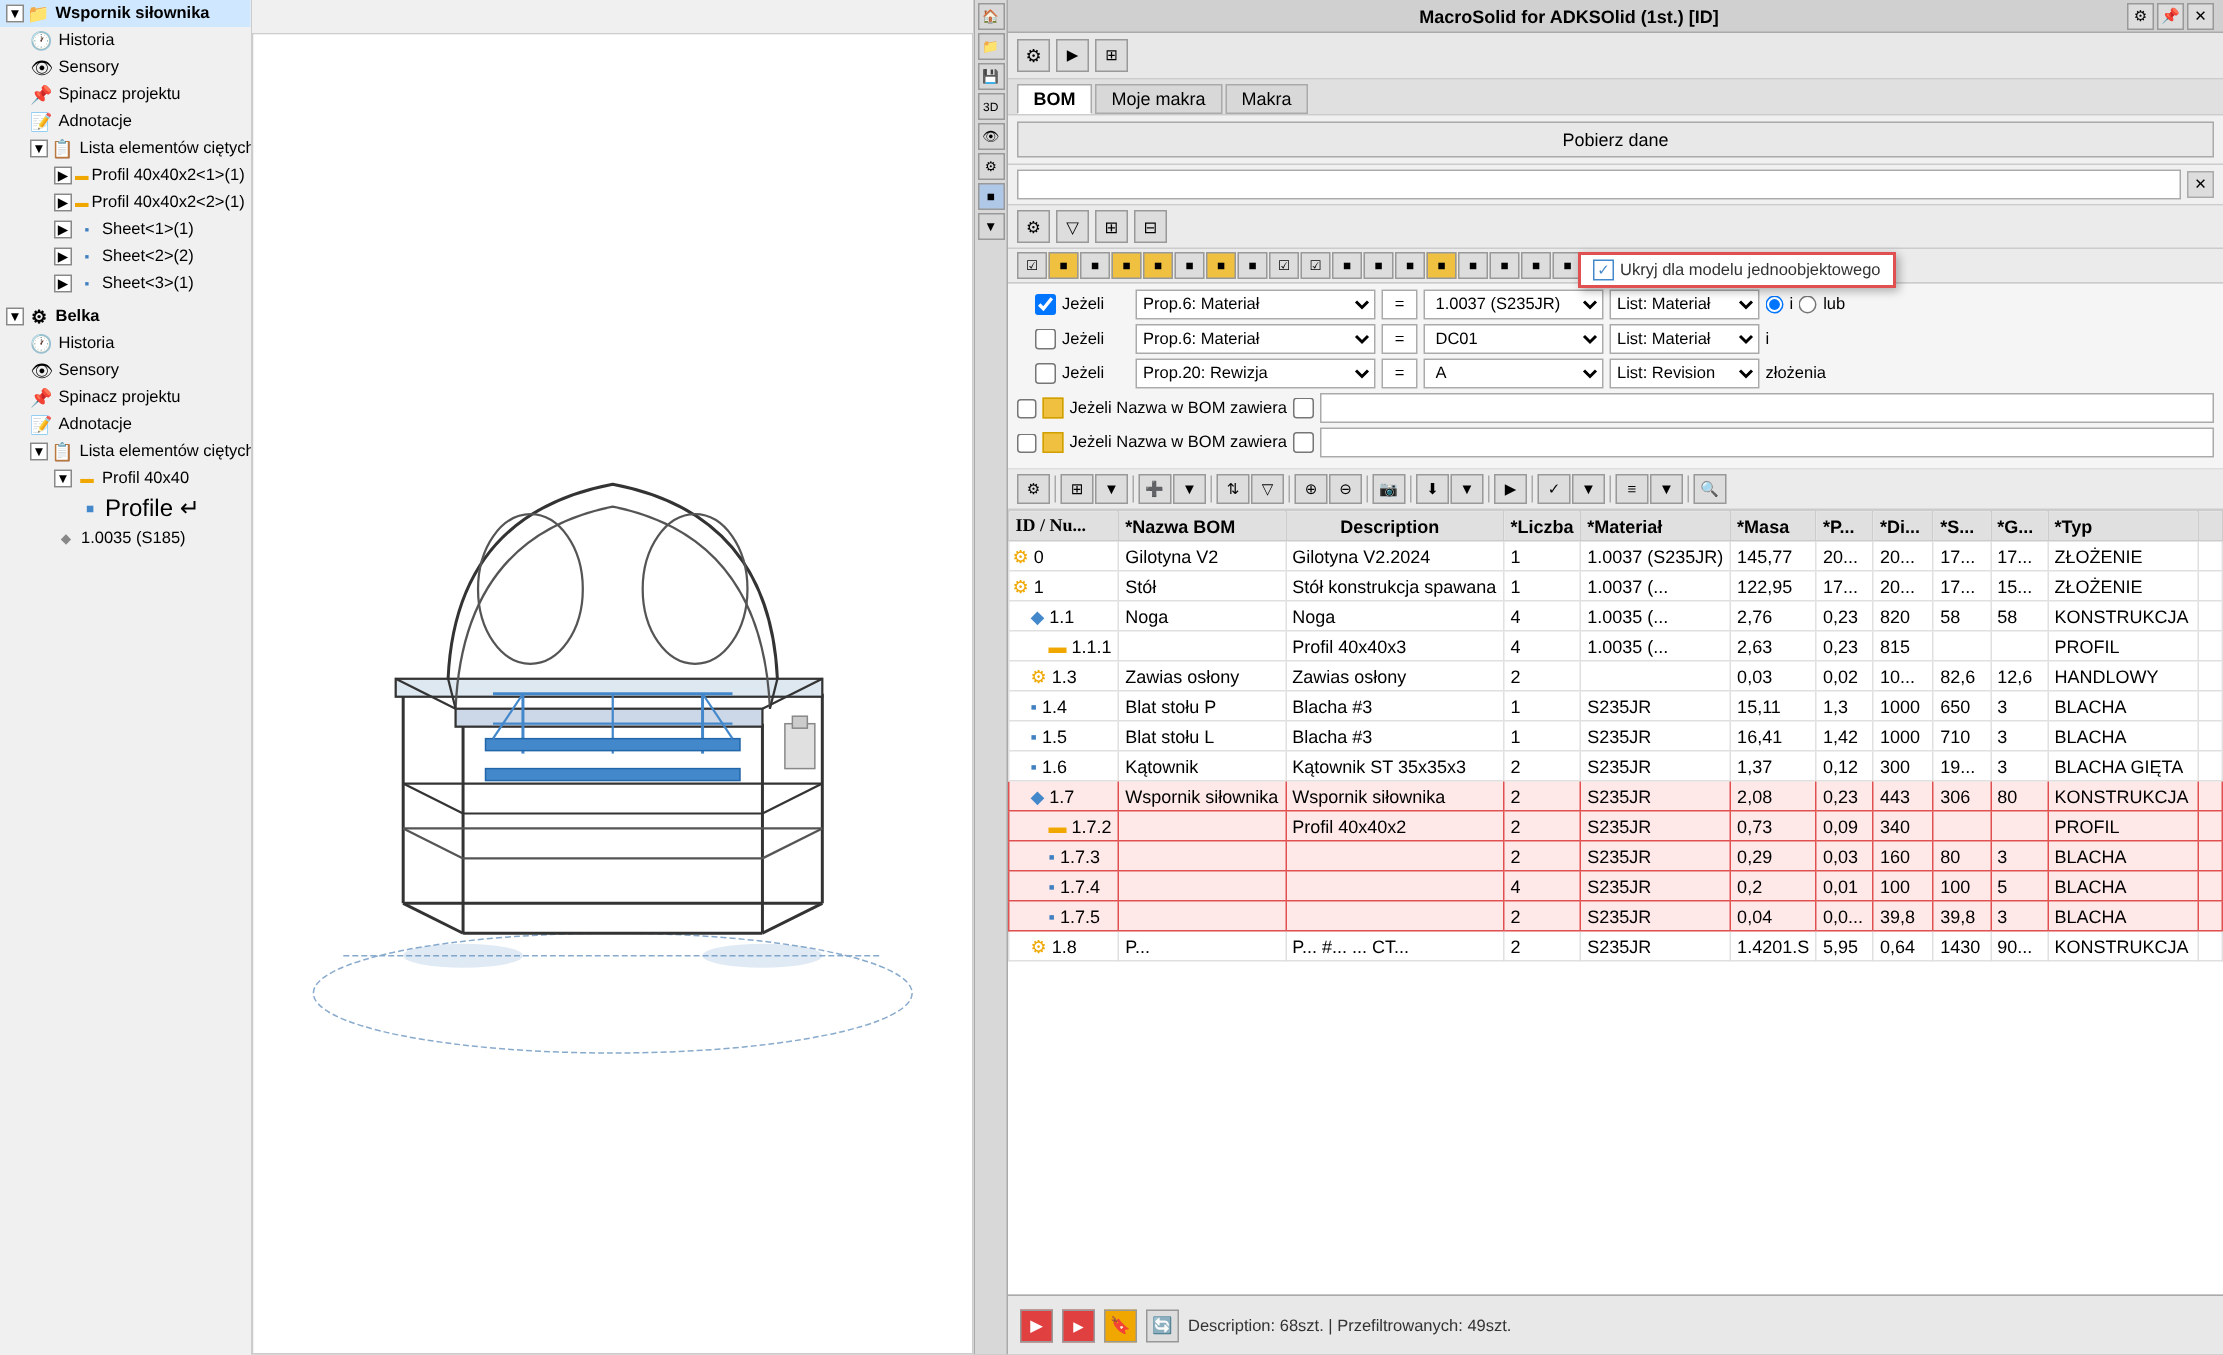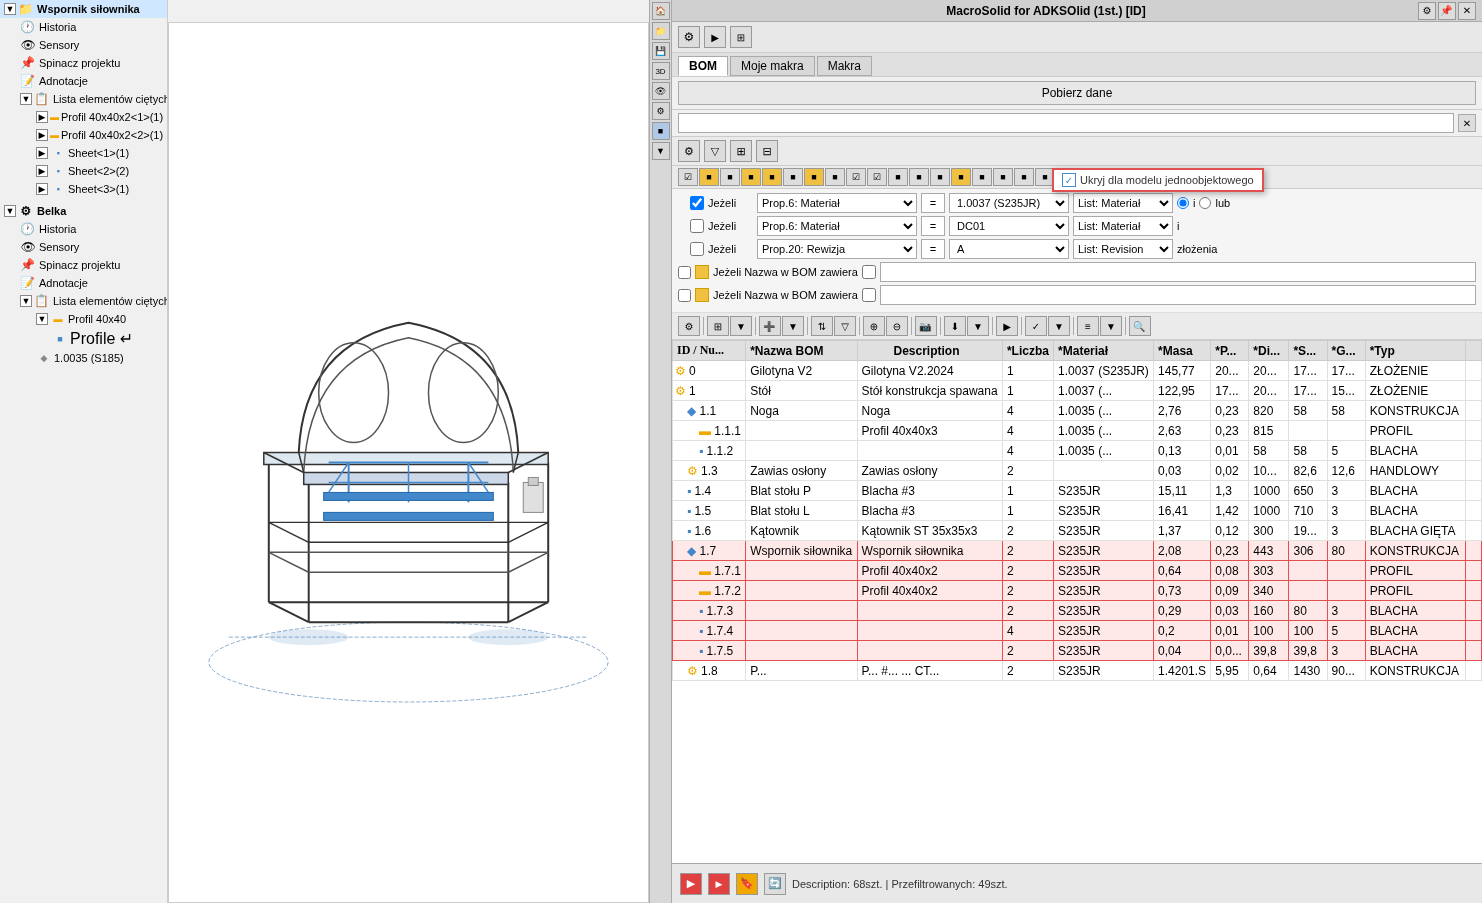--- a/index.html
+++ b/index.html
@@ -740,34 +740,20 @@
       <td>1.0035 (...</td>
       <td>2,63</td>
       <td>0,23</td>
       <td>815</td>
       <td></td>
       <td></td>
       <td>PROFIL</td>
       <td></td>
     </tr>
             <tr>
-      <td style="padding-left:26px;"><span style="color:#4080c0; font-size:12px;">▪</span> 1.1.2</td>
-      <td></td>
-      <td></td>
-      <td>4</td>
-      <td>1.0035 (...</td>
-      <td>0,13</td>
-      <td>0,01</td>
-      <td>58</td>
-      <td>58</td>
-      <td>5</td>
-      <td>BLACHA</td>
-      <td></td>
-    </tr>
-            <tr>
       <td style="padding-left:14px;"><span style="color:#f0a800; font-size:12px;">⚙</span> 1.3</td>
       <td>Zawias osłony</td>
       <td>Zawias osłony</td>
       <td>2</td>
       <td></td>
       <td>0,03</td>
       <td>0,02</td>
       <td>10...</td>
       <td>82,6</td>
       <td>12,6</td>
@@ -824,34 +810,20 @@
       <td>S235JR</td>
       <td>2,08</td>
       <td>0,23</td>
       <td>443</td>
       <td>306</td>
       <td>80</td>
       <td>KONSTRUKCJA</td>
       <td></td>
     </tr>
             <tr class="highlighted">
-      <td style="padding-left:26px;"><span style="color:#f0a800; font-size:12px;">▬</span> 1.7.1</td>
-      <td></td>
-      <td>Profil 40x40x2</td>
-      <td>2</td>
-      <td>S235JR</td>
-      <td>0,64</td>
-      <td>0,08</td>
-      <td>303</td>
-      <td></td>
-      <td></td>
-      <td>PROFIL</td>
-      <td></td>
-    </tr>
-            <tr class="highlighted">
       <td style="padding-left:26px;"><span style="color:#f0a800; font-size:12px;">▬</span> 1.7.2</td>
       <td></td>
       <td>Profil 40x40x2</td>
       <td>2</td>
       <td>S235JR</td>
       <td>0,73</td>
       <td>0,09</td>
       <td>340</td>
       <td></td>
       <td></td>

